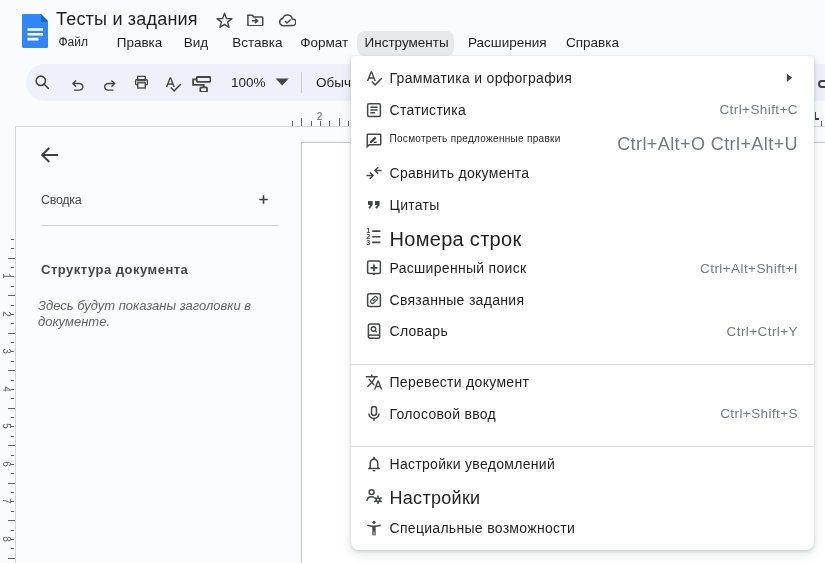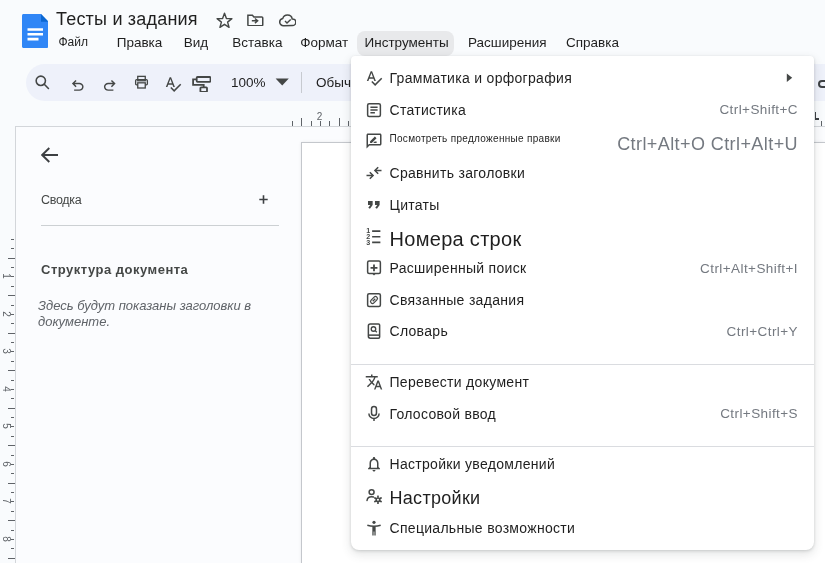--- a/index.html
+++ b/index.html
@@ -187,21 +187,21 @@
 <div class="abs" style="left:389.5px;top:133.2px;font-size:10px;color:#1f1f1f;letter-spacing:0.3px">Посмотреть предложенные правки</div>
 <div class="abs" style="left:350px;top:133.8px;width:448px;text-align:right;font-size:18px;letter-spacing:0.42px;color:#747980">Ctrl+Alt+O Ctrl+Alt+U</div>
 <div style="position:absolute;left:365px;top:163.95px;width:18px;height:18px">
     <svg width="18" height="18" viewBox="0 0 24 24" style="">
       <path d="M22 8.7h-8.5" stroke="#444746" fill="none" stroke-width="2"></path>
       <path d="M17.6 4.3L13.2 8.7l4.4 4.4" stroke="#444746" fill="none" stroke-width="2"></path>
       <path d="M2 15.3h8.5" stroke="#444746" fill="none" stroke-width="2"></path>
       <path d="M6.4 10.9l4.4 4.4-4.4 4.4" stroke="#444746" fill="none" stroke-width="2"></path>
     </svg>
   </div>
-<div class="abs" style="left:389.5px;top:164.9px;font-size:14px;color:#1f1f1f;letter-spacing:0.3px">Сравнить заголовки</div>
+<div class="abs" style="left:389.5px;top:164.9px;font-size:14px;color:#1f1f1f;letter-spacing:0.3px">Сравнить документа</div>
 <div style="position:absolute;left:365px;top:195.64999999999998px;width:18px;height:18px">
     <svg width="18" height="18" viewBox="0 0 24 24" style="">
       <path d="M4 6.5h6.2v5.6l-3.6 5-2.2-1.4 2.7-3.6H4z" fill="#444746"></path>
       <path d="M13.3 6.5h6.2v5.6l-3.6 5-2.2-1.4 2.7-3.6h-3.1z" fill="#444746"></path>
     </svg>
   </div>
 <div class="abs" style="left:389.5px;top:196.6px;font-size:14px;color:#1f1f1f;letter-spacing:0.3px">Цитаты</div>
 <div style="position:absolute;left:365px;top:227.34999999999997px;width:18px;height:18px">
     <svg width="18" height="18" viewBox="0 0 24 24" style="">
       <text x="1.5" y="8.5" font-family="Liberation Sans" font-size="9.5" font-weight="bold" fill="#444746">1</text>

